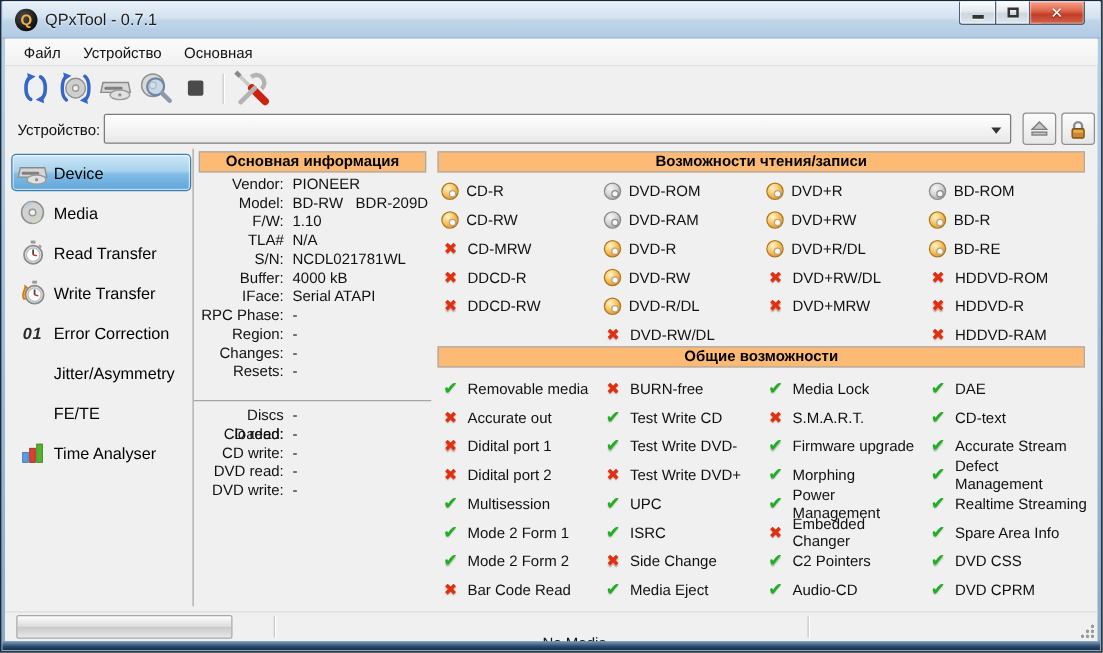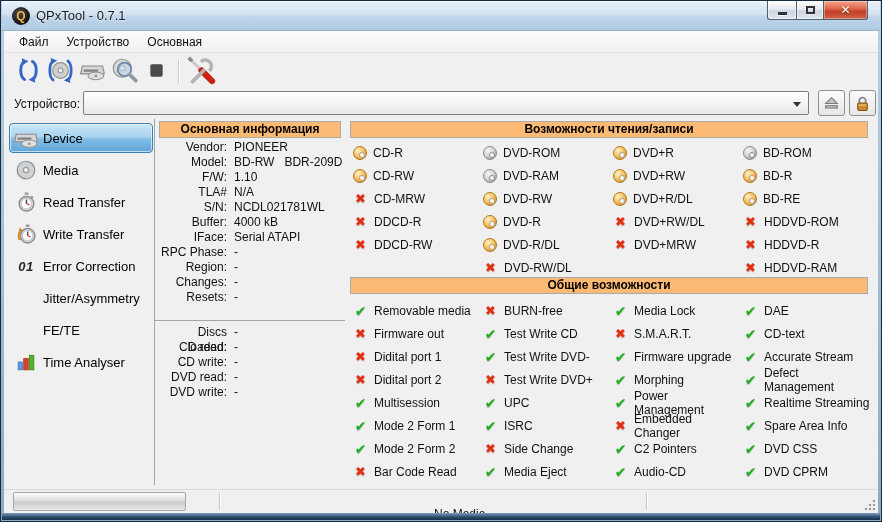--- a/index.html
+++ b/index.html
@@ -404,25 +404,25 @@
               <div class="cap-row">
                 <span class="cap-ic disc disc-gray"></span>
                 <span>DVD-ROM</span>
               </div>
               <div class="cap-row">
                 <span class="cap-ic disc disc-gray"></span>
                 <span>DVD-RAM</span>
               </div>
               <div class="cap-row">
                 <span class="cap-ic disc disc-orange"></span>
+                <span>DVD-R</span>
+              </div>
+              <div class="cap-row">
+                <span class="cap-ic disc disc-orange"></span>
                 <span>DVD-RW</span>
-              </div>
-              <div class="cap-row">
-                <span class="cap-ic disc disc-orange"></span>
-                <span>DVD-R</span>
               </div>
               <div class="cap-row">
                 <span class="cap-ic disc disc-orange"></span>
                 <span>DVD-R/DL</span>
               </div>
               <div class="cap-row">
                 <span class="cap-ic cross">✖</span>
                 <span>DVD-RW/DL</span>
               </div>
             </div>
@@ -477,21 +477,21 @@
           </div>
         <div class="group-header hdr-gen">Общие возможности</div>
         <div class="caps-grid" id="gen-grid">
             <div class="caps-col">
               <div class="cap-row">
                 <span class="cap-ic check">✔</span>
                 <span>Removable media</span>
               </div>
               <div class="cap-row">
                 <span class="cap-ic cross">✖</span>
-                <span>Firmware out</span>
+                <span>Accurate out</span>
               </div>
               <div class="cap-row">
                 <span class="cap-ic cross">✖</span>
                 <span>Didital port 1</span>
               </div>
               <div class="cap-row">
                 <span class="cap-ic cross">✖</span>
                 <span>Didital port 2</span>
               </div>
               <div class="cap-row">

